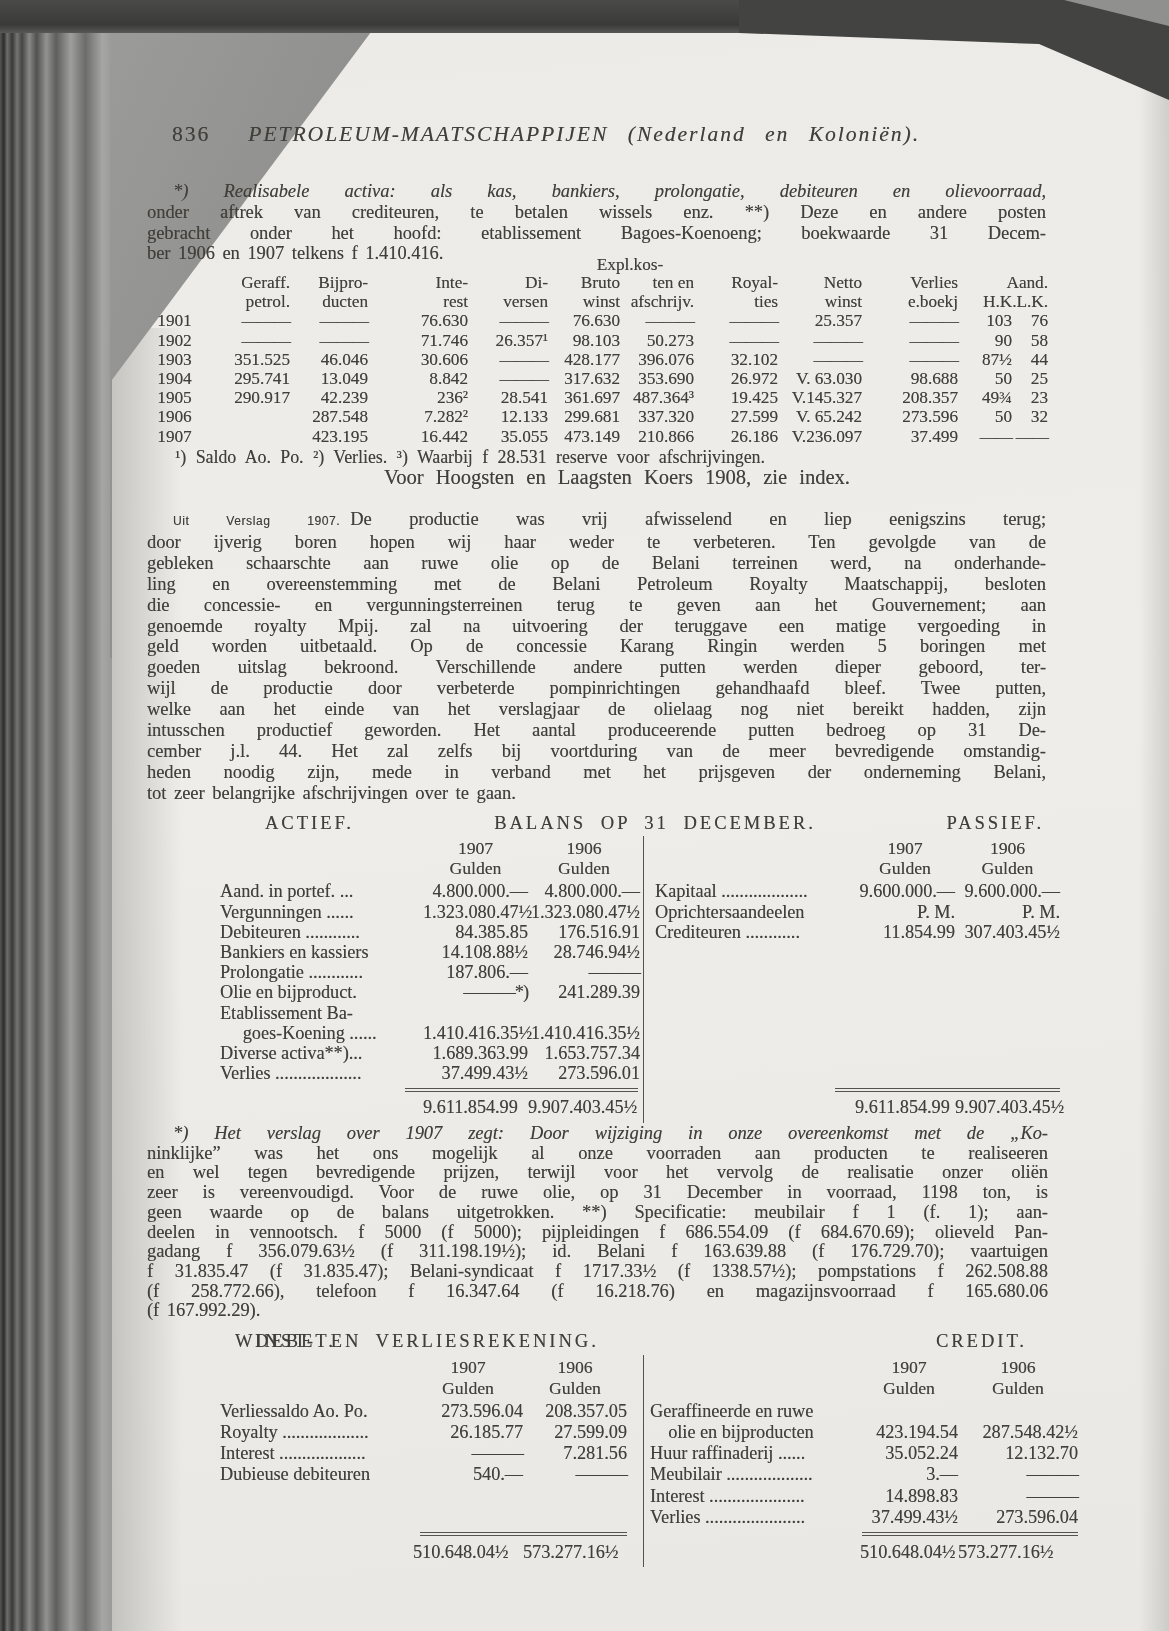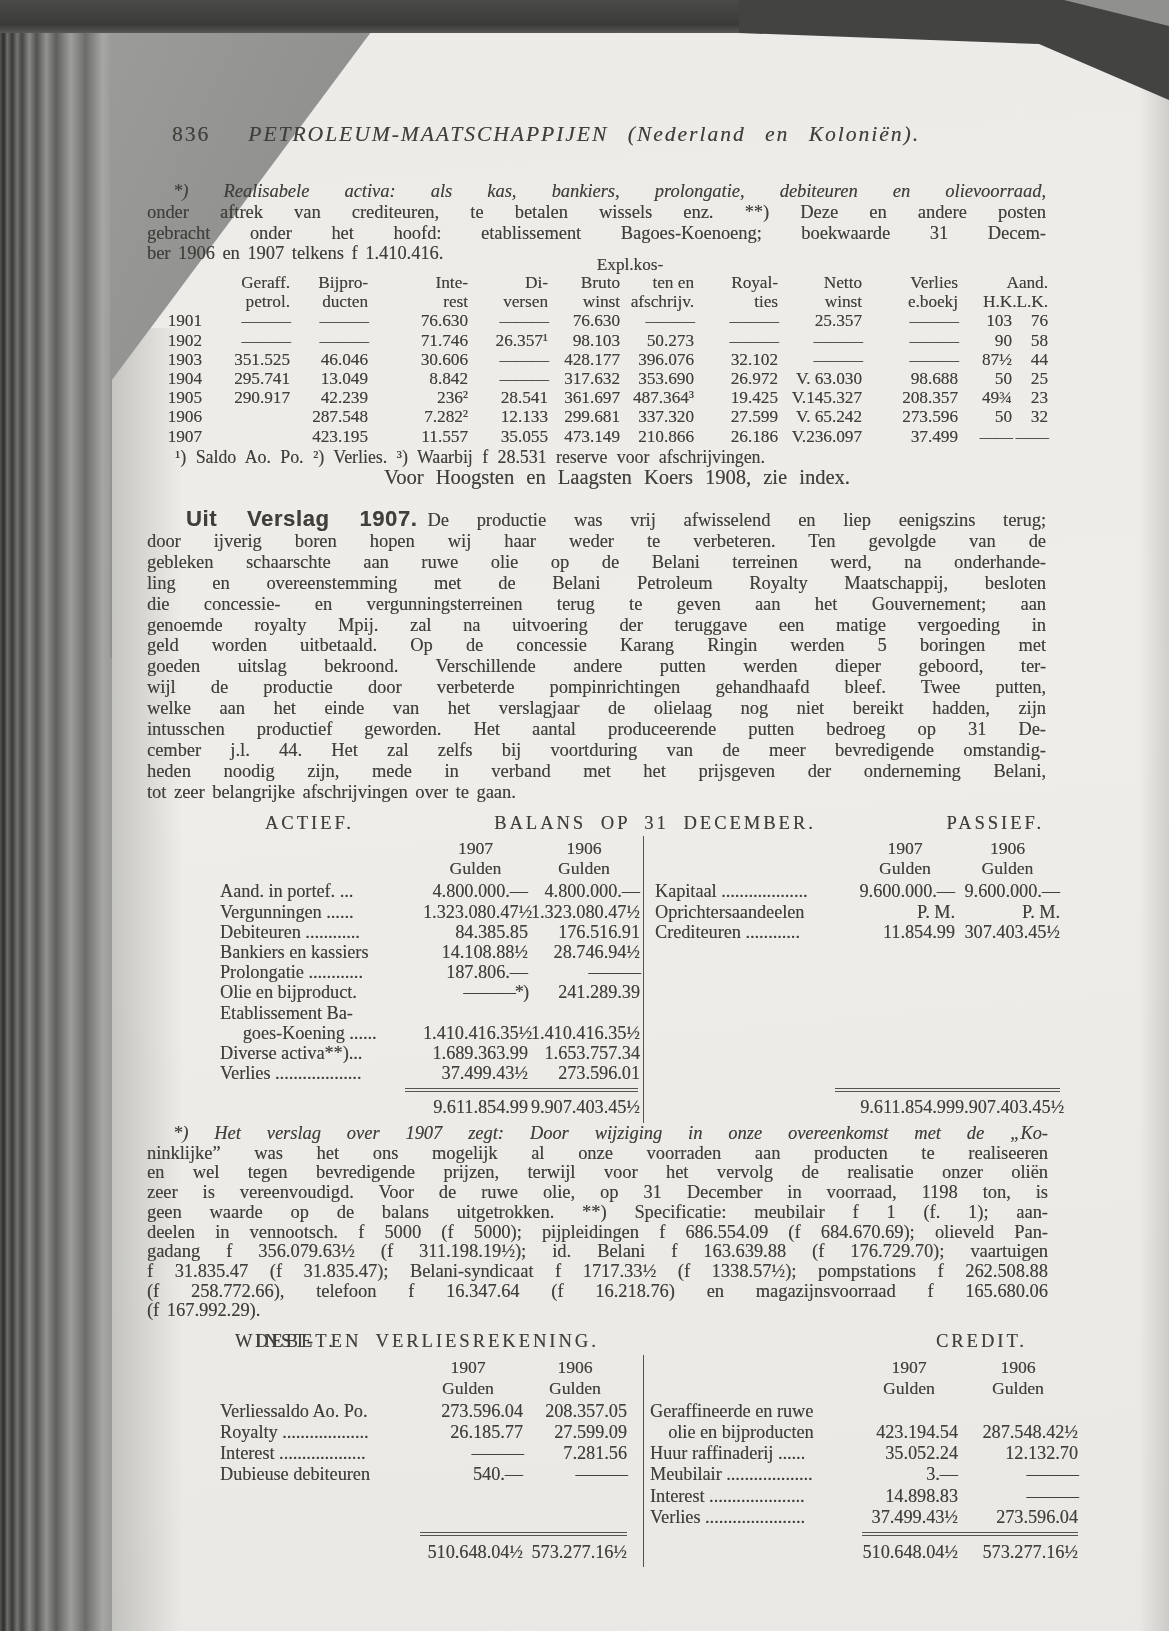--- a/index.html
+++ b/index.html
@@ -35,27 +35,27 @@
   .hdr .ttl{font-style:italic;letter-spacing:2px;word-spacing:12px;}
 
   
   .para{font-size:18.4px;word-spacing:3px;}
   .lh208{line-height:20.8px;}
   .lh209{line-height:20.9px;}
   .lh197{line-height:19.7px;}
   .line{text-align:justify;text-align-last:justify;white-space:normal;}
   .line.rag{text-align-last:left;}
   .line.ind{padding-left:26px;font-style:italic;}
-  .lead{font-family:"Liberation Sans","DejaVu Sans",sans-serif;font-weight:bold;
-        font-size:22px;letter-spacing:0.6px;margin-right:10px;margin-left:13px;}
+  .lead{font-family:"Liberation Sans","DejaVu Sans",sans-serif;font-weight:normal;
+        font-size:12px;letter-spacing:0.6px;margin-right:10px;}
 
   
   .yt{border-collapse:collapse;table-layout:fixed;width:901px;font-size:17.2px;}
   .yt td{padding:0;height:19.2px;line-height:19.2px;text-align:right;white-space:nowrap;overflow:visible;}
-  .yt td.yl{text-align:right;margin-left:25px;}
+  .yt td.yl{text-align:center;margin-left:25px;}
   .yt td.c{}
   .yt td.dash{letter-spacing:-1px;color:#4a4843;}
   .explnote{font-size:17.2px;text-align:center;}
   .ftn{font-size:17.8px;word-spacing:5px;white-space:nowrap;}
   .idx{font-size:20.5px;word-spacing:7px;text-align:center;padding-left:20px;}
 
   
   .sect-title{font-size:18.5px;letter-spacing:3px;white-space:nowrap;}
   .side .r,.side .hrow{display:flex;font-size:18.2px;white-space:pre;}
   .side .lab{flex:1;text-align:left;overflow:visible;}
@@ -68,21 +68,21 @@
   .balL .lab,.pnlL .lab{padding-left:70px;}
   .balL .v1{width:105px;} .balL .v2{width:112px;}
   .balR .v1{width:100px;} .balR .v2{width:105px;}
   .pnlL .v1{width:110px;} .pnlL .v2{width:104px;}
   .pnlR .v1{width:98px;}  .pnlR .v2{width:120px;}
   .side .dash{letter-spacing:-1px;}
   .vline{position:absolute;width:1px;background:#55534d;}
   .rule{position:absolute;height:2px;border-top:1px solid #55534d;border-bottom:1px solid #55534d;}
   .total{display:flex;font-size:18.2px;}
   .total .lab{flex:1;}
-  .total .v1,.total .v2{text-align:right;}
+  .total .v1,.total .v2{text-align:left;}
 </style>
 </head>
 <body>
 
 <div class="scan">
   <div class="strips"></div>
   <div class="cover"></div>
   <div class="page"></div>
   <div class="topband"></div>
   <div class="topband-right"></div>
@@ -224,21 +224,21 @@
             <td class="">27.599</td>
             <td class="">V. 65.242</td>
             <td class="">273.596</td>
             <td class="">50</td>
             <td class="">32</td>
           </tr>
           <tr>
             <td class="yl">1907</td>
             <td class=""></td>
             <td class="">423.195</td>
-            <td class="">11.557</td>
+            <td class="">16.442</td>
             <td class="">35.055</td>
             <td class="">473.149</td>
             <td class="">210.866</td>
             <td class="">26.186</td>
             <td class="">V.236.097</td>
             <td class="">37.499</td>
             <td class=" dash">——</td>
             <td class=" dash">——</td>
           </tr>
         </tbody>

